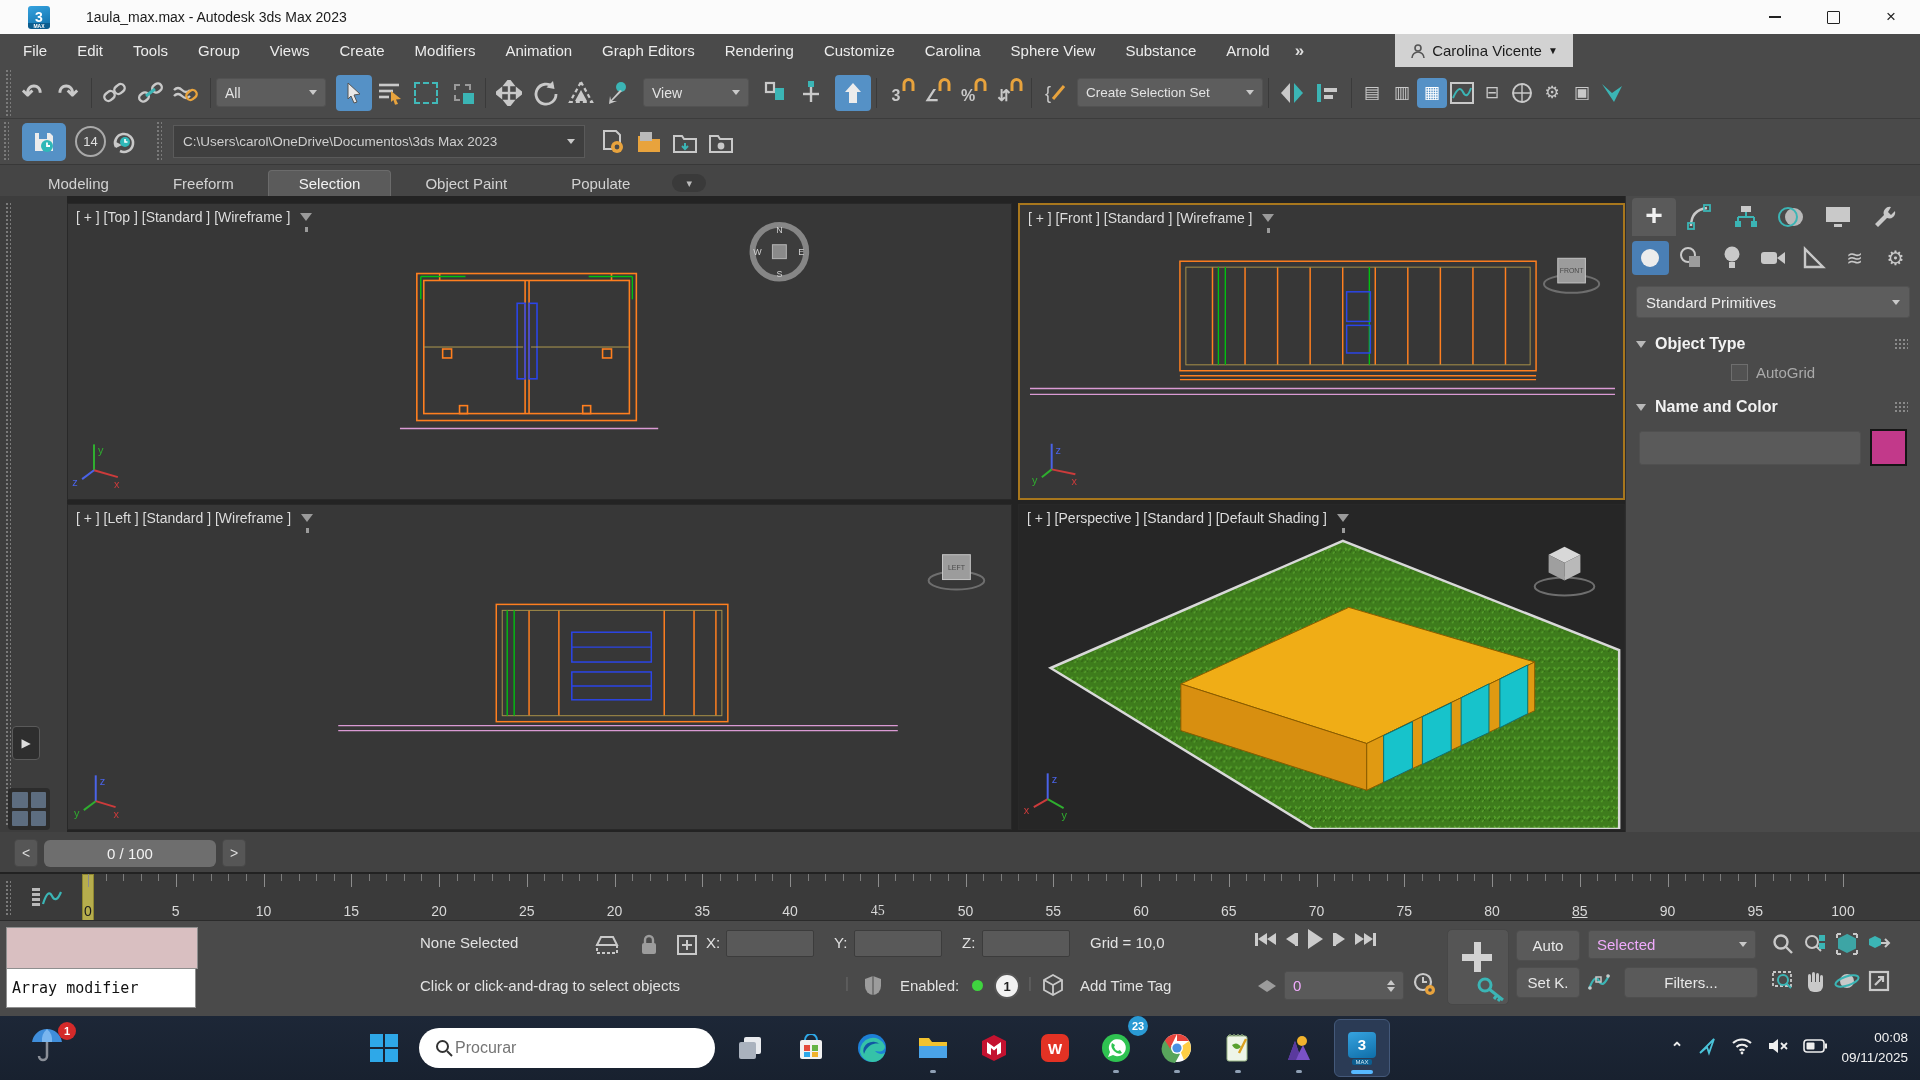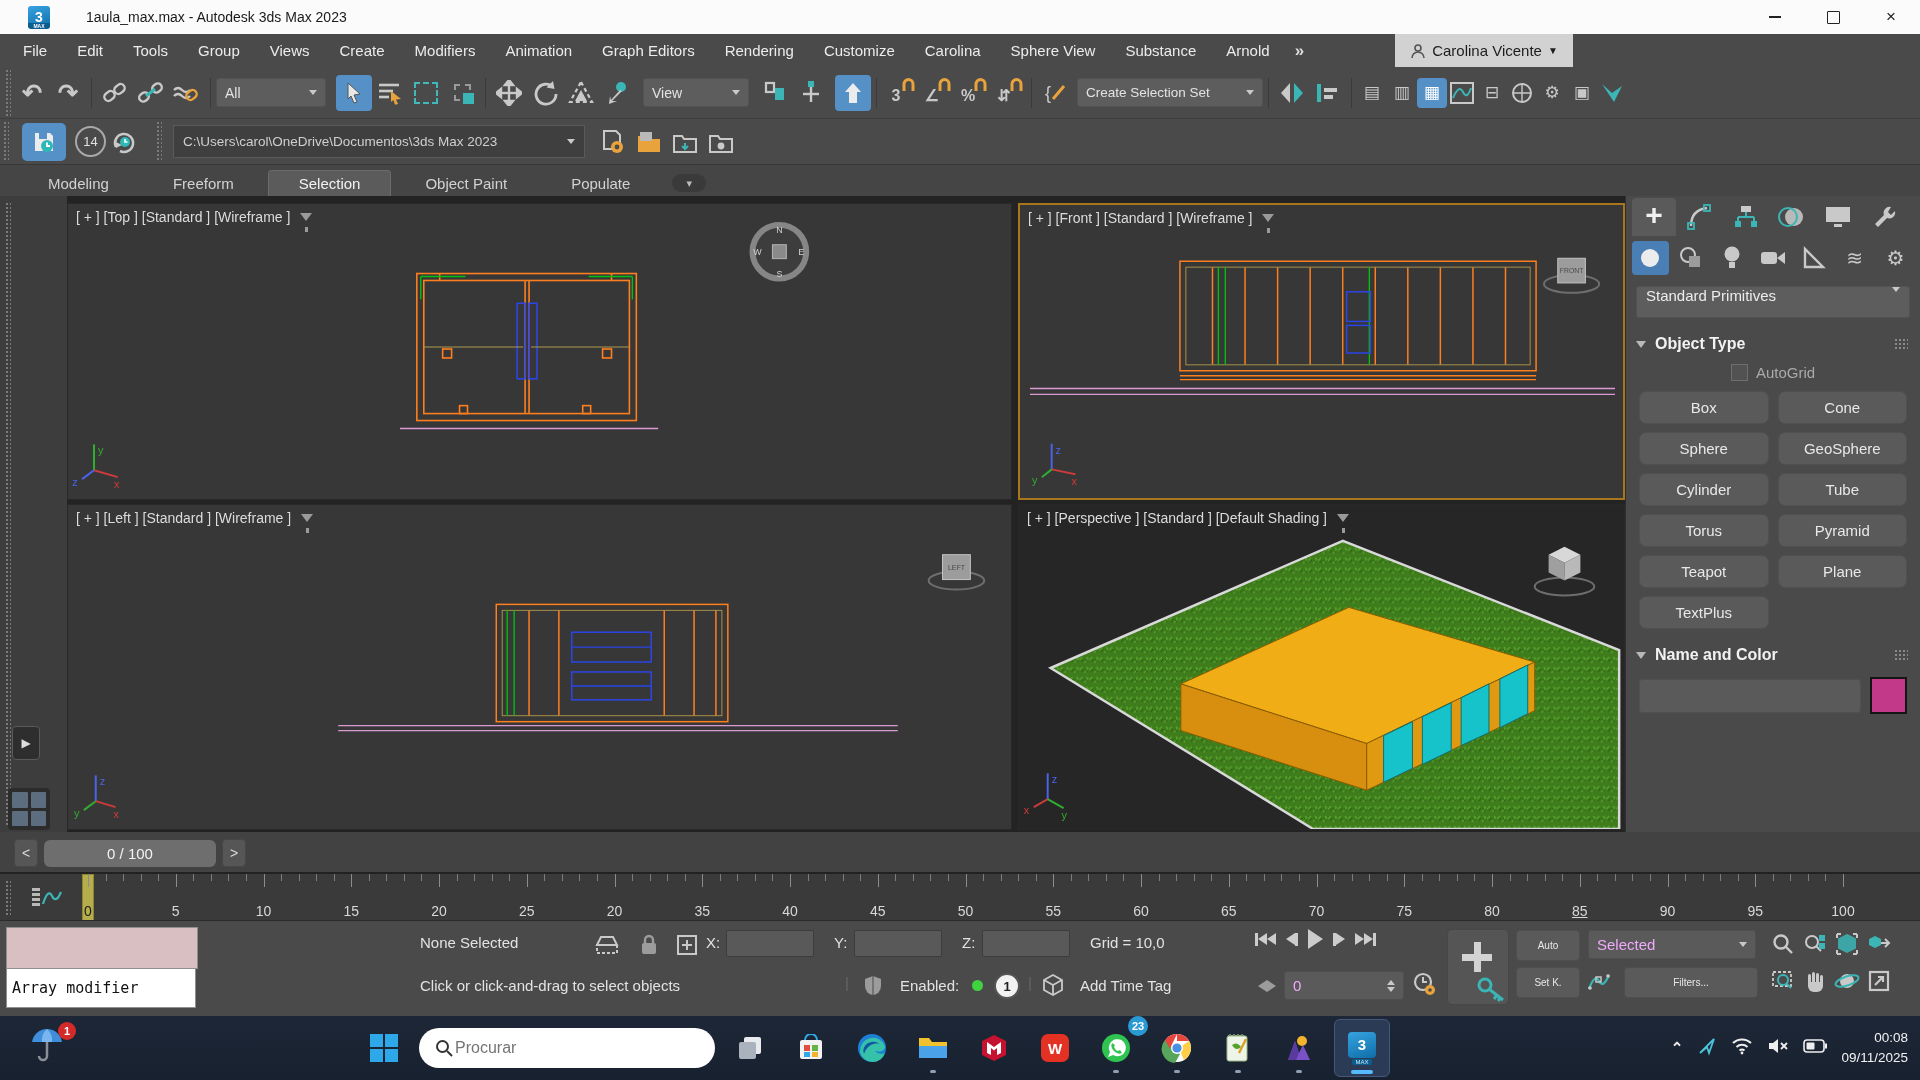--- a/index.html
+++ b/index.html
@@ -68,21 +68,21 @@
   .funnel{width:0;height:0;border-style:solid;border-width:8px 6px 0 6px;border-color:#9a9a9a transparent transparent transparent;position:relative}
   .funnel:after{content:"";position:absolute;left:-1.5px;top:6px;width:3px;height:5px;background:#9a9a9a}
   
   #cmdpanel{top:196px;left:1625px;width:295px;height:636px;background:#4a4a4a;border-left:1px solid #2e2e2e;box-sizing:border-box}
   #cp-tabs{display:flex;align-items:center;height:42px;padding:0 6px;gap:2px}
   .cptab{width:44px;height:38px;display:flex;align-items:center;justify-content:center;border-radius:4px 4px 0 0}
   .cptab.active{background:#5a5a5a}
   #cp-cats{display:flex;align-items:center;height:40px;padding:0 6px;gap:4px}
   .cpcat{width:37px;height:34px;display:flex;align-items:center;justify-content:center;border-radius:4px}
   .cpcat.active{background:#4a7fb5}
-  #cp-dd{margin:8px 10px 0 10px;height:30px;background:#5d5d5d;border:1px solid #525252;border-radius:3px;display:flex;align-items:flex-start;justify-content:space-between;padding:0 9px;font-size:15px;color:#ececec}
+  #cp-dd{margin:8px 10px 0 10px;height:30px;background:#5d5d5d;border:1px solid #525252;border-radius:3px;display:flex;align-items:center;justify-content:space-between;padding:0 9px;font-size:15px;color:#ececec}
   .rollout{margin-top:12px;padding:5px 10px;display:flex;align-items:center;gap:9px;position:relative}
   .rollout .tri{width:0;height:0;border-style:solid;border-width:7px 5px 0 5px;border-color:#b9b9b9 transparent transparent transparent}
   .rollout b{font-size:16px;color:#f2f2f2}
   .rollout .rgrip{position:absolute;right:12px;top:8px;width:14px;height:12px;background-image:radial-gradient(#8a8a8a 1px,transparent 1.2px);background-size:4px 4px}
   #autogrid{display:flex;align-items:center;gap:8px;justify-content:center;margin-top:6px;color:#aaa;font-size:15px}
   #autogrid .cb{width:15px;height:15px;background:#525252;border:1px solid #6e6e6e}
   #obj-buttons{display:grid;grid-template-columns:1fr 1fr;gap:8px 9px;margin:10px 13px 0 13px}
   .pbtn{height:31px;background:#5a5a5a;border:1px solid #505050;border-radius:7px;display:flex;align-items:center;justify-content:center;font-size:15px;color:#e8e8e8}
   #namecolor-row{display:flex;align-items:center;gap:9px;margin:8px 13px 0 13px}
   #name-field{flex:1;height:32px;background:#5a5a5a;border:1px solid #505050;border-radius:3px}
@@ -101,21 +101,21 @@
   .rlab{position:absolute;bottom:3px;transform:translateX(-50%);font-size:14px;color:#d8d8d8}
   .rlab.zero{color:#1c1c1c;z-index:2}
   #playhead{position:absolute;left:0;top:0;bottom:0;width:10px;transform:translateX(-50%);background:#b6ad4d;border:1px solid #8f8730}
   
   #statusbar{top:920px;left:0;width:1920px;height:96px;background:#4a4a4a;border-top:1px solid #2b2b2b;font-size:15px}
   #listener-pink{position:absolute;left:6px;top:6px;width:190px;height:40px;background:#d9bfc1;border:1px solid #8f8f8f}
   #listener-white{position:absolute;left:6px;top:47px;width:190px;height:40px;background:#fff;border:1px solid #8f8f8f;color:#111;
        font-family:"DejaVu Sans Mono",monospace;font-size:15px;display:flex;align-items:center;padding-left:5px;box-sizing:border-box}
   .st{position:absolute;color:#e2e2e2}
   .sfield{position:absolute;height:25px;background:#595959;border:1px solid #3c3c3c;border-radius:2px;width:86px}
-  .sbtn{position:absolute;height:29px;background:#5a5a5a;border:1px solid #4e4e4e;border-radius:4px;display:flex;align-items:center;justify-content:center;color:#e8e8e8;font-size:10px}
+  .sbtn{position:absolute;height:29px;background:#5a5a5a;border:1px solid #4e4e4e;border-radius:4px;display:flex;align-items:center;justify-content:center;color:#e8e8e8;font-size:15px}
   .sdd{position:absolute;height:29px;background:#5a5a5a;border:1px solid #4e4e4e;border-radius:3px;display:flex;align-items:center;justify-content:space-between;padding:0 8px;color:#f0abfc;font-size:15px;box-sizing:border-box}
   .navi{position:absolute;width:30px;height:28px;display:flex;align-items:center;justify-content:center}
   .greendot{width:11px;height:11px;border-radius:50%;background:#3fd43f}
   .badge1{width:22px;height:22px;border-radius:50%;background:#f2f2f2;color:#222;border:2px solid #555;display:flex;align-items:center;justify-content:center;font-size:13px;font-weight:bold}
   #bigkey{position:absolute;left:1447px;top:8px;width:60px;height:74px;background:#555;border:1px solid #474747;border-radius:5px}
   #bigkey .ph{position:absolute;left:14px;top:24px;width:30px;height:7px;background:#d2d2d2}
   #bigkey .pv{position:absolute;left:26px;top:12px;width:7px;height:30px;background:#d2d2d2}
   
   #taskbar{top:1016px;left:0;width:1920px;height:64px;background:linear-gradient(180deg,#1d2737,#18212f)}
   #tb-center{position:absolute;left:358px;top:0;height:64px;display:flex;align-items:center;gap:9px}
@@ -699,33 +699,20 @@
   </div>
   <div class="rollout">
     <span class="tri"></span>
       <b>Object Type</b>
       <span class="rgrip"></span>
   </div>
   <div id="autogrid">
     <span class="cb"></span>
     <span>AutoGrid</span>
   </div>
-  <div id="obj-buttons">
-      <div class="pbtn">Box</div>
-      <div class="pbtn">Cone</div>
-      <div class="pbtn">Sphere</div>
-      <div class="pbtn">GeoSphere</div>
-      <div class="pbtn">Cylinder</div>
-      <div class="pbtn">Tube</div>
-      <div class="pbtn">Torus</div>
-      <div class="pbtn">Pyramid</div>
-      <div class="pbtn">Teapot</div>
-      <div class="pbtn">Plane</div>
-      <div class="pbtn">TextPlus</div>
-    </div>
   <div class="rollout">
     <span class="tri"></span>
       <b>Name and Color</b>
       <span class="rgrip"></span>
   </div>
   <div id="namecolor-row">
     <div id="name-field"></div>
     <div id="color-swatch" style="background: rgb(194, 57, 138);"></div>
   </div>
 </div>
@@ -863,21 +850,21 @@
       <div id="ruler-labels">
           <span class="rlab zero" style="left: 0%;">0</span>
           <span class="rlab" style="left: 5%;">5</span>
           <span class="rlab" style="left: 10%;">10</span>
           <span class="rlab" style="left: 15%;">15</span>
           <span class="rlab" style="left: 20%;">20</span>
           <span class="rlab" style="left: 25%;">25</span>
           <span class="rlab" style="left: 30%;">20</span>
           <span class="rlab" style="left: 35%;">35</span>
           <span class="rlab" style="left: 40%;">40</span>
-          <span class="rlab" style="left: 45%;">45</span>
+          <span class="rlab" style="left: 45%; font-family: Liberation Serif, serif;">45</span>
           <span class="rlab" style="left: 50%;">50</span>
           <span class="rlab" style="left: 55%;">55</span>
           <span class="rlab" style="left: 60%;">60</span>
           <span class="rlab" style="left: 65%;">65</span>
           <span class="rlab" style="left: 70%;">70</span>
           <span class="rlab" style="left: 75%;">75</span>
           <span class="rlab" style="left: 80%;">80</span>
           <span class="rlab" style="left: 85%; text-decoration: underline;">85</span>
           <span class="rlab" style="left: 90%;">90</span>
           <span class="rlab" style="left: 95%;">95</span>

